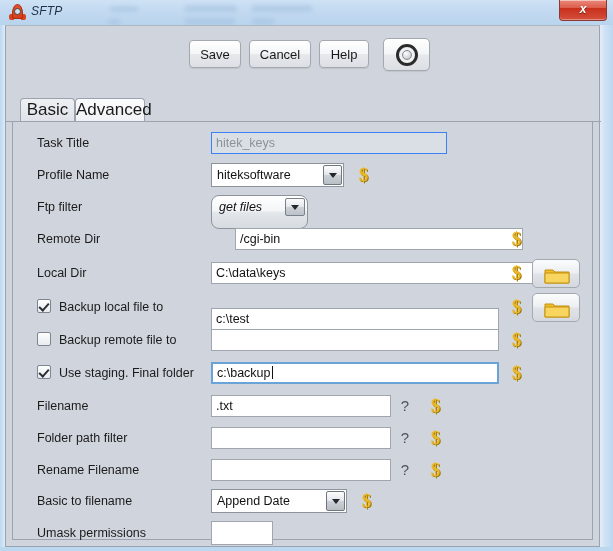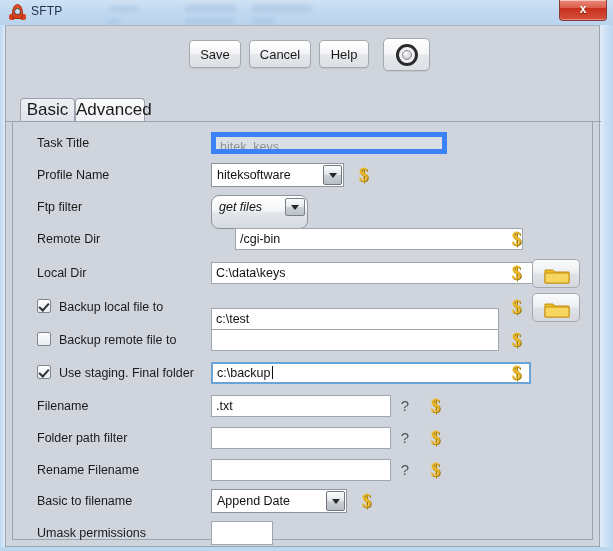--- a/index.html
+++ b/index.html
@@ -26,21 +26,21 @@
   }
   .ghost {
     position: absolute;
     background: #9dbcdc;
     opacity: .45;
     filter: blur(2px);
     border-radius: 2px;
   }
   #titlebar {
     position: absolute;
-    left: 0; top: 0; width: 613px; height: 25px;
+    left: 0; top: 0; width: 613px; height: 25px; font-style: italic;
   }
   #app-icon {
     position: absolute; left: 9px; top: 4px;
     width: 17px; height: 17px;
   }
   #title-text {
     position: absolute; left: 31px; top: 4px;
     font-size: 12px; color: #20334a;
     letter-spacing: .2px;
   }
@@ -179,21 +179,21 @@
     font-size: 12.5px;
     color: #111;
     line-height: 20px;
     padding: 0 0 0 4px;
     white-space: nowrap;
     overflow: hidden;
     cursor: text;
   }
   .fld.disabled {
     background: #dadfe5;
-    border: 5px solid #3b82f6;
+    border: 1px solid #3b82f6;
     color: #8d9298;
   }
   .fld.focused {
     border: 2px solid #6aa3d8;
     line-height: 18px;
   }
   .caret {
     display: inline-block;
     width: 1px; height: 13px;
     background: #111;
@@ -443,21 +443,21 @@
       <div class="row" style="top:203px;">
         <div class="cbox"></div>
         <div class="lbl cb">Backup remote file to</div>
         <div class="fld" style="left:182px; width:288px;"></div>
         <div class="dollar" style="left:480px;">$</div>
       </div>
 
       <div class="row" style="top:236px;">
         <div class="cbox checked"></div>
         <div class="lbl cb">Use staging.  Final folder</div>
-        <div class="fld focused" style="left:182px; width:320px;"><span>c:\backup</span><span class="caret"></span></div>
+        <div class="fld focused" style="left:182px; width:288px;"><span>c:\backup</span><span class="caret"></span></div>
         <div class="dollar" style="left:480px;">$</div>
       </div>
 
       <div class="row" style="top:269px;">
         <div class="lbl">Filename</div>
         <div class="fld" style="left:182px; width:180px;">.txt</div>
         <div class="qmark" style="left:370px;">?</div>
         <div class="dollar" style="left:399px;">$</div>
       </div>
 

